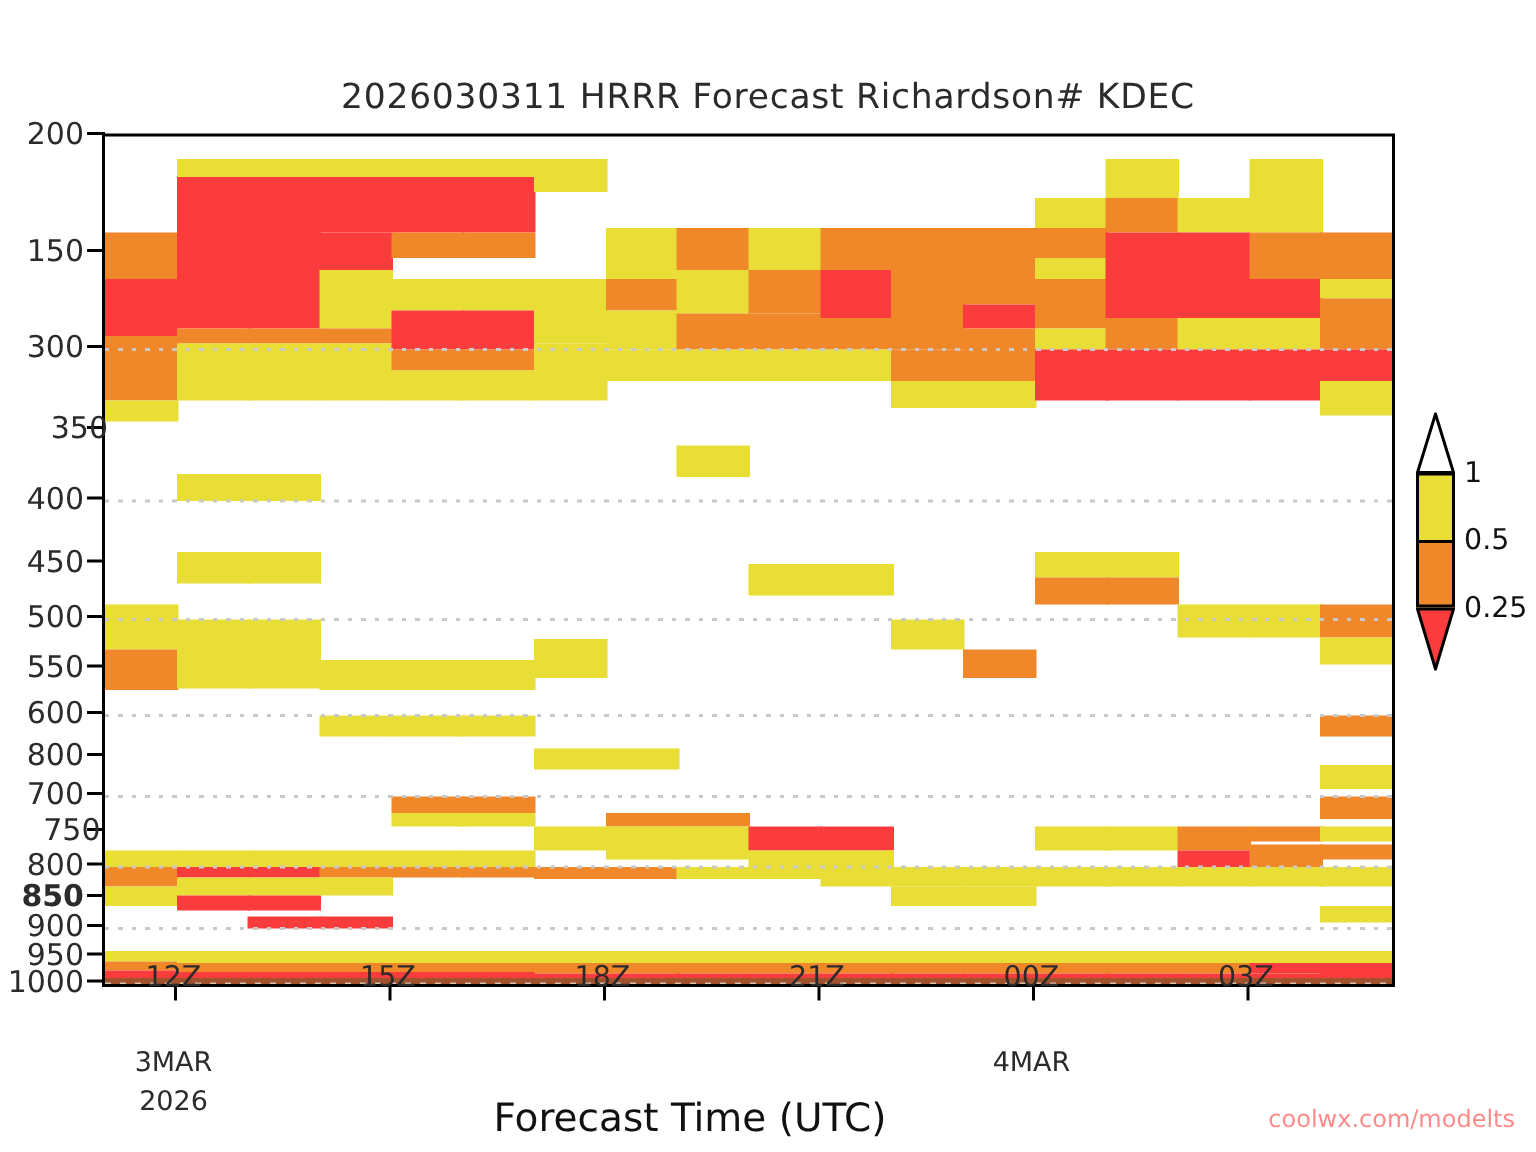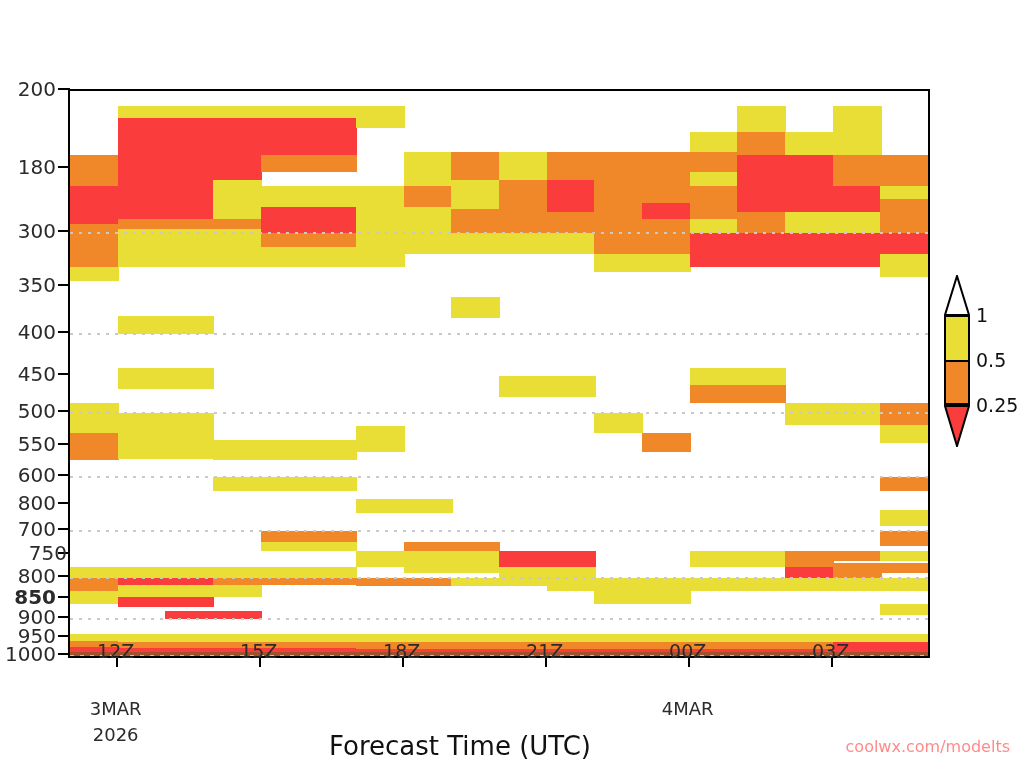--- a/index.html
+++ b/index.html
@@ -70,20 +70,21 @@
   .cblab{
     position:absolute;left:32px;font-size:19px;color:#111;
     transform:translateY(-50%);white-space:nowrap;
   }
 </style>
 </head>
 <body>
 
 <div id="stage">
 
+  <div class="title">2026030311 HRRR Forecast Richardson# KDEC</div>
 
   <div class="yaxis-box"></div>
 
   <div class="plot-frame">
     <div class="cellwrap" id="cellwrap">
         <div class="cell" style="left: 0px; width: 49px; top: 64.0048px; height: 30.7894px; background: rgb(240, 136, 42);"></div>
         <div class="cell" style="left: 0px; width: 49px; top: 94.7942px; height: 38.0575px; background: rgb(250, 60, 60);"></div>
         <div class="cell" style="left: 0px; width: 49px; top: 132.852px; height: 42.9476px; background: rgb(240, 136, 42);"></div>
         <div class="cell" style="left: 0px; width: 49px; top: 175.799px; height: 14.586px; background: rgb(232, 222, 54);"></div>
         <div class="cell" style="left: 0px; width: 49px; top: 312.42px; height: 29.7037px; background: rgb(232, 222, 54);"></div>
@@ -324,25 +325,25 @@
     <div id="terrainbox">
         <div class="terrain" style="top: 561.472px; height: 7.52821px; background: rgb(160, 82, 45);"></div>
         <div class="terrain-dots" style="top: 564.472px;"></div>
       </div>
   </div>
 
   <div id="yticks">
       <div class="ytick" style="top: 89px;"></div>
       <div class="ylab" style="top: 89px; width: 56px; left: 0px;">200</div>
       <div class="ytick" style="top: 167.335px;"></div>
-      <div class="ylab" style="top: 167.335px; width: 56px; left: 0px;">180</div>
+      <div class="ylab" style="top: 167.335px; width: 56px; left: 0px;">150</div>
       <div class="ytick" style="top: 231.34px;"></div>
       <div class="ylab" style="top: 231.34px; width: 56px; left: 0px;">300</div>
       <div class="ytick" style="top: 285.455px;"></div>
-      <div class="ylab" style="top: 285.455px; width: 56px; left: 0px;">350</div>
+      <div class="ylab" style="top: 285.455px; width: 56px; left: 16px;">350</div>
       <div class="ytick" style="top: 332.332px;"></div>
       <div class="ylab" style="top: 332.332px; width: 56px; left: 0px;">400</div>
       <div class="ytick" style="top: 373.68px;"></div>
       <div class="ylab" style="top: 373.68px; width: 56px; left: 0px;">450</div>
       <div class="ytick" style="top: 410.668px;"></div>
       <div class="ylab" style="top: 410.668px; width: 56px; left: 0px;">500</div>
       <div class="ytick" style="top: 444.127px;"></div>
       <div class="ylab" style="top: 444.127px; width: 56px; left: 0px;">550</div>
       <div class="ytick" style="top: 474.672px;"></div>
       <div class="ylab" style="top: 474.672px; width: 56px; left: 0px;">600</div>

